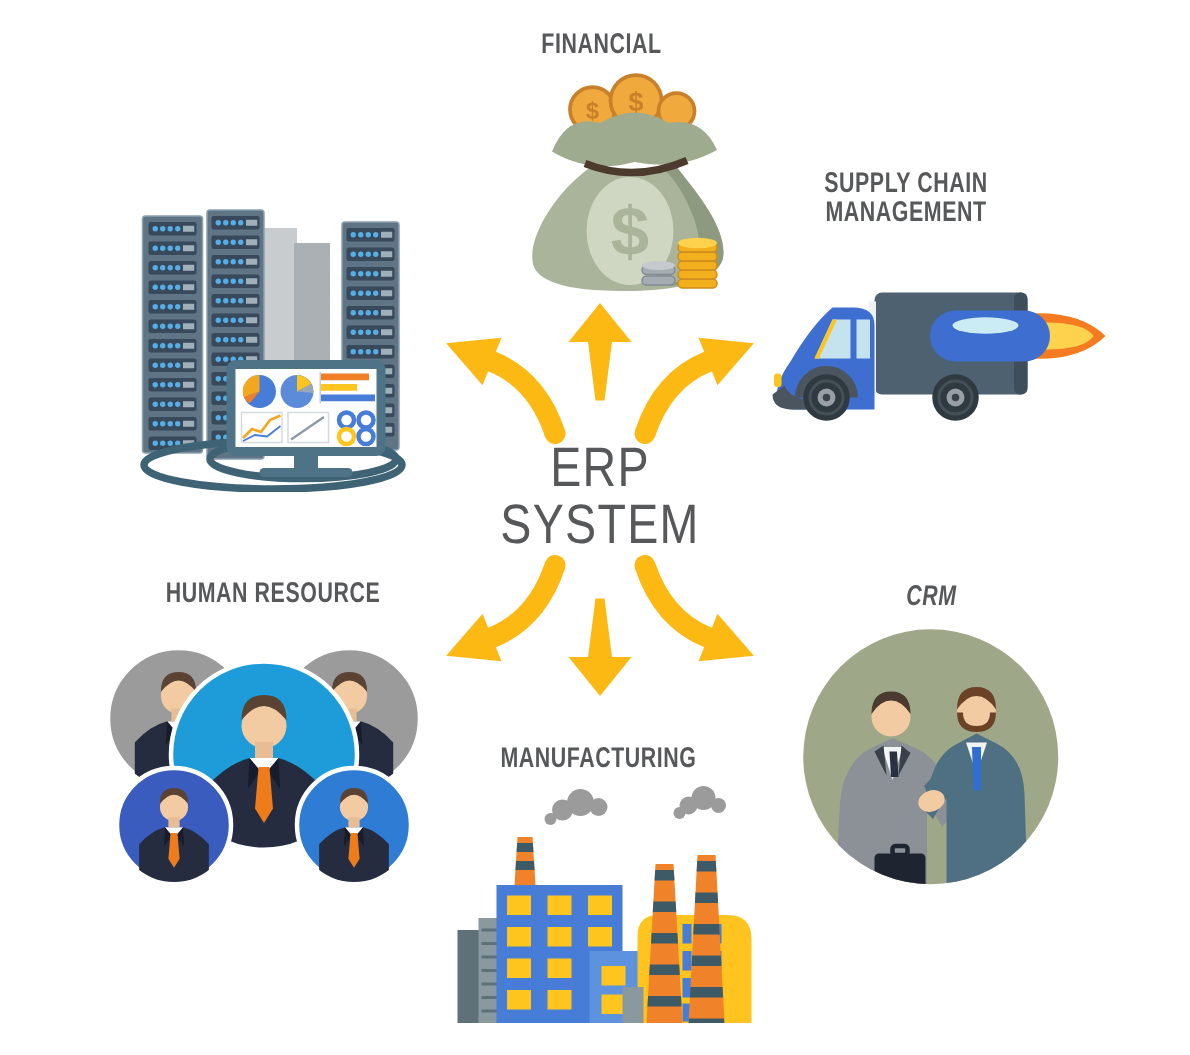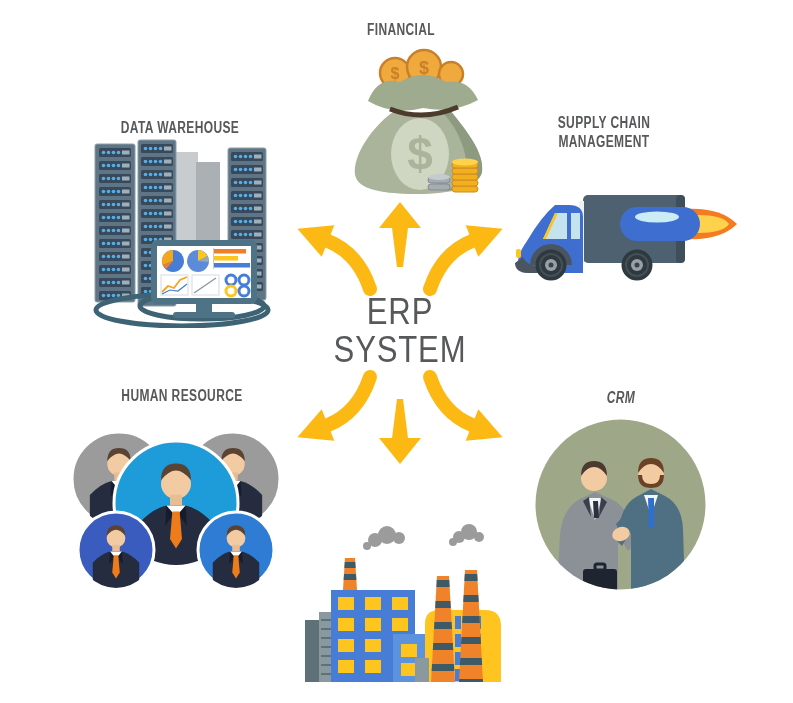--- a/index.html
+++ b/index.html
@@ -1,19 +1,19 @@
 <!DOCTYPE html>
 <html><head>
 <meta charset="utf-8">
 <style>
   html,body{margin:0;padding:0;background:#fff;}
   .canvas{position:relative;width:793px;height:703px;background:#FFFFFF;overflow:hidden;
           font-family:"Liberation Sans",sans-serif;}
   svg{position:absolute;display:block;}
-  .module-label{position:absolute;text-align:center;font-weight:bold;font-size:16px;
+  .module-label{position:absolute;text-align:center;font-weight:bold;font-size:19px;
                 color:#57585A;line-height:19px;}
   .module-label .inner{display:inline-block;width:100%;transform:scaleX(0.75);
                 transform-origin:50% 50%;letter-spacing:0.5px;}
   .hub-title{position:absolute;left:300px;top:293px;width:200px;text-align:center;
              font-weight:normal;font-size:37px;color:#57585A;}
   .hub-title .line{display:block;transform:scaleX(0.84);transform-origin:50% 50%;
              line-height:38px;letter-spacing:1px;}
   .defs-holder{position:absolute;width:0;height:0;overflow:hidden;}
 </style>
 </head>
@@ -74,23 +74,20 @@
     <g>
       <rect x="114" y="140" width="26" height="6" rx="3" fill="#F2B01F" stroke="#CE8C1E" stroke-width="1"></rect>
       <rect x="114" y="134" width="26" height="6" rx="3" fill="#F2B01F" stroke="#CE8C1E" stroke-width="1"></rect>
       <rect x="114" y="128" width="26" height="6" rx="3" fill="#F2B01F" stroke="#CE8C1E" stroke-width="1"></rect>
       <rect x="114" y="122" width="26" height="6" rx="3" fill="#F2B01F" stroke="#CE8C1E" stroke-width="1"></rect>
       <rect x="114" y="116" width="26" height="6" rx="3" fill="#F2B01F" stroke="#CE8C1E" stroke-width="1"></rect>
       <ellipse cx="127" cy="116" rx="13" ry="3.5" fill="#FFD24D"></ellipse>
     </g>
   </svg>
 
-  <div class="module-label" style="left:80px;top:118px;width:200px;">
-    <span class="inner">DATA WAREHOUSE</span>
-  </div>
   <svg style="left:90px;top:136px;" width="185" height="192" viewBox="0 0 185 192">
     <g>
       <rect x="84" y="16" width="24" height="150" fill="#C9CCCF"></rect>
       <rect x="106" y="26" width="24" height="140" fill="#ABB0B5"></rect>
     </g>
     <g>
       <rect x="5" y="8" width="40" height="158" rx="2" fill="#5F7585" stroke="#8AA0AE" stroke-width="1"></rect>
       <use href="#srv-row" x="9" y="12"></use>
         <use href="#srv-row" x="9" y="25"></use>
         <use href="#srv-row" x="9" y="38"></use>
@@ -311,20 +308,23 @@
         <polygon points="104,85 83,107 91,123 112,100" fill="#4E7082"></polygon>
       </g>
       <ellipse cx="88" cy="117" rx="9" ry="7" transform="rotate(-20 88 117)" fill="#F3CBA3"></ellipse>
       <g>
         <rect x="62" y="147" width="10" height="6" rx="2" fill="none" stroke="#1E2430" stroke-width="3"></rect>
         <rect x="50" y="152" width="34" height="23" rx="3" fill="#1E2430"></rect>
       </g>
     </g>
   </svg>
 
+  <div class="module-label" style="left:299px;top:496px;width:200px;">
+    <span class="inner">MANUFACTURING</span>
+  </div>
   <svg style="left:297px;top:524px;" width="205" height="158" viewBox="0 0 205 158">
     <defs>
       <clipPath id="chimC">
           <polygon points="46,66 60,66 58,34 48,34"></polygon>
         </clipPath>
       <clipPath id="chimA">
           <polygon points="134,158 158,158 152,52 140,52"></polygon>
         </clipPath>
       <clipPath id="chimB">
           <polygon points="162,158 186,158 180,46 168,46"></polygon>

